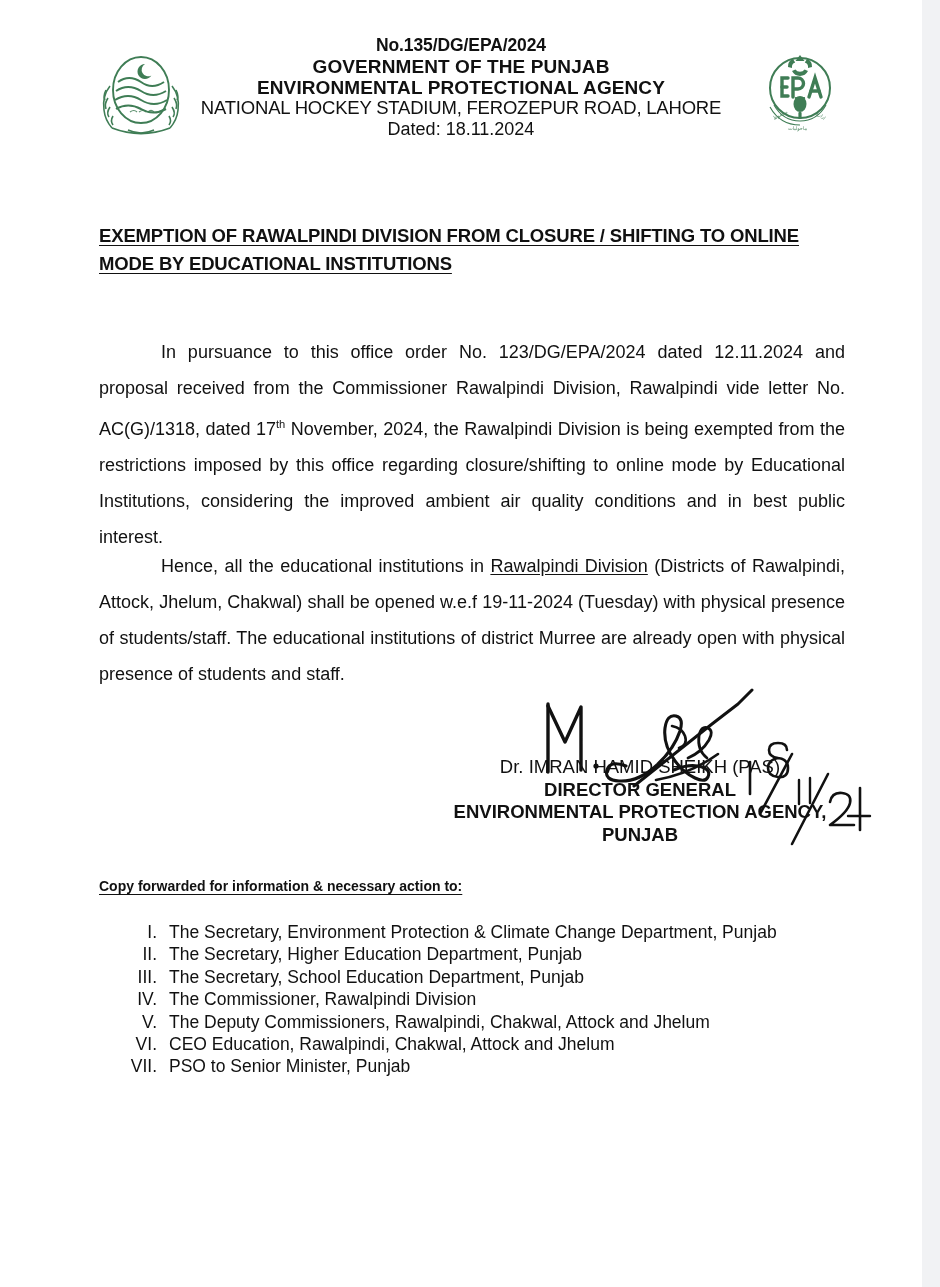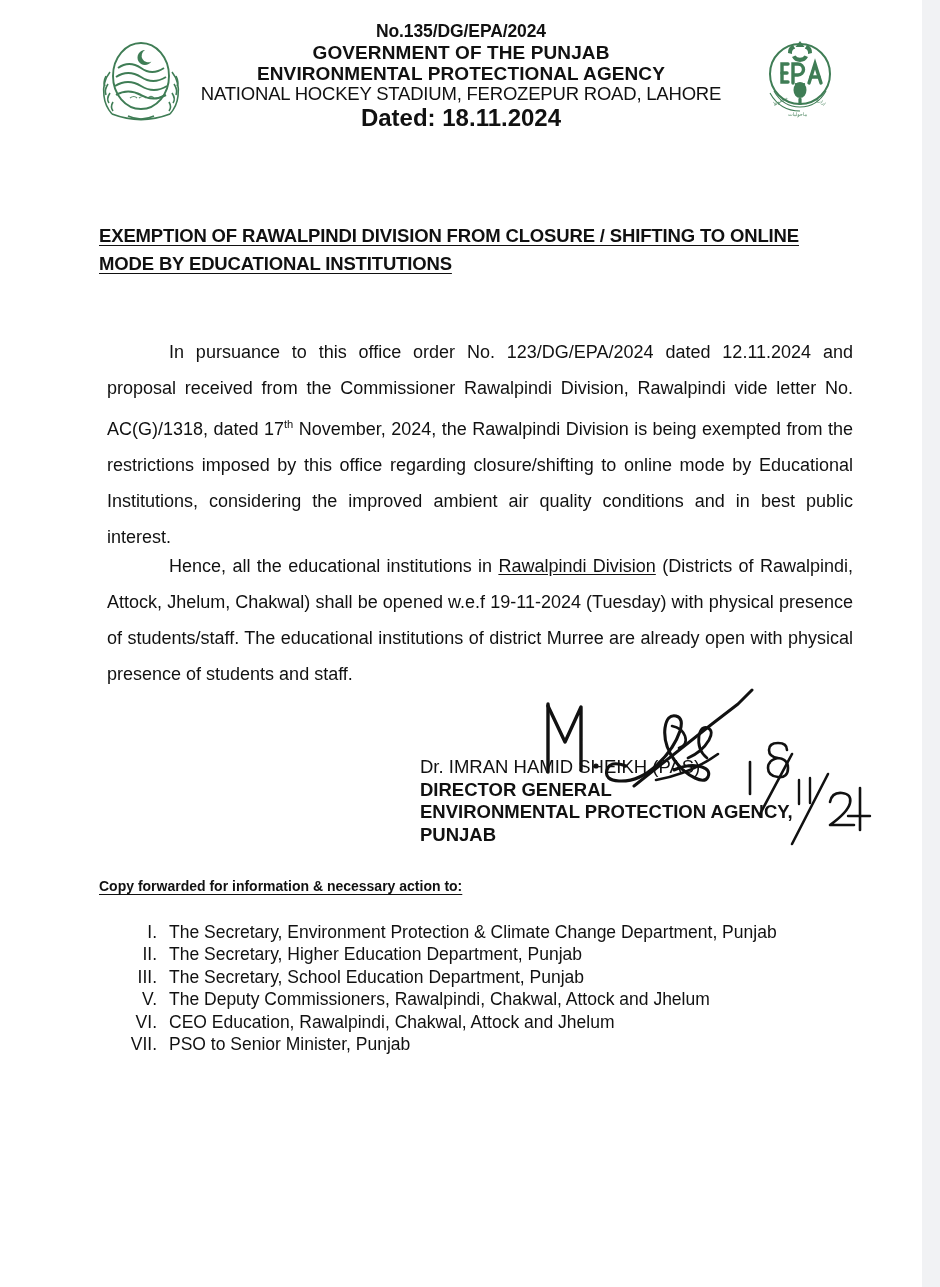--- a/index.html
+++ b/index.html
@@ -31,21 +31,21 @@
     top: 0;
     left: 0;
     width: 922px;
     height: 1287px;
     background: #ffffff;
   }
 
   
   .letterhead {
     position: absolute;
-    top: 22px;
+    top: 36px;
     left: 0;
     width: 922px;
     height: 128px;
   }
   .logo-left {
     position: absolute;
     left: 88px;
     top: 6px;
     width: 106px;
     height: 106px;
@@ -83,22 +83,22 @@
     font-size: 19px;
     font-weight: bold;
     letter-spacing: 0.1px;
   }
   .hdr-address {
     font-size: 18.5px;
     font-weight: normal;
     letter-spacing: -0.2px;
   }
   .hdr-dated {
-    font-size: 24px;
-    font-weight: bold;
+    font-size: 18px;
+    font-weight: normal;
   }
 
   
   .subject {
     position: absolute;
     top: 222px;
     left: 99px;
     width: 746px;
     font-size: 18.5px;
     font-weight: bold;
@@ -111,21 +111,20 @@
 
   
   .para {
     position: absolute;
     left: 99px;
     width: 746px;
     font-size: 18px;
     line-height: 36px;
     text-align: justify;
     text-justify: inter-word;
-    margin-left: 8px;
   }
   .para.p1 { top: 316px; }
   .para.p2 { top: 530px; }
   .indent { display: inline-block; width: 62px; }
   .para b { font-weight: normal; }
   .para u { text-decoration: underline; text-underline-offset: 2px; }
   sup { font-size: 0.62em; vertical-align: super; }
 
   
   .sig-wrap {
@@ -141,21 +140,21 @@
     left: 0;
     width: 470px;
     height: 200px;
     pointer-events: none;
   }
   .sig-block {
     position: absolute;
     top: 94px;
     left: 0;
     width: 440px;
-    text-align: left;
+    text-align: center;
     line-height: 1.22;
   }
   .sig-name {
     display: block;
     font-size: 18.5px;
     font-weight: normal;
     white-space: nowrap;
   }
   .sig-title {
     display: block;
@@ -332,20 +331,24 @@
       </div>
       <div class="copy-row">
         <span class="copy-num">II.</span>
         <span class="copy-text">The Secretary, Higher Education Department, Punjab</span>
       </div>
       <div class="copy-row">
         <span class="copy-num">III.</span>
         <span class="copy-text">The Secretary, School Education Department, Punjab</span>
       </div>
       <div class="copy-row">
+        <span class="copy-num">IV.</span>
+        <span class="copy-text">The Commissioner, Rawalpindi Division</span>
+      </div>
+      <div class="copy-row">
         <span class="copy-num">V.</span>
         <span class="copy-text">The Deputy Commissioners, Rawalpindi, Chakwal, Attock and Jhelum</span>
       </div>
       <div class="copy-row">
         <span class="copy-num">VI.</span>
         <span class="copy-text">CEO Education, Rawalpindi, Chakwal, Attock and Jhelum</span>
       </div>
       <div class="copy-row">
         <span class="copy-num">VII.</span>
         <span class="copy-text">PSO to Senior Minister, Punjab</span>

